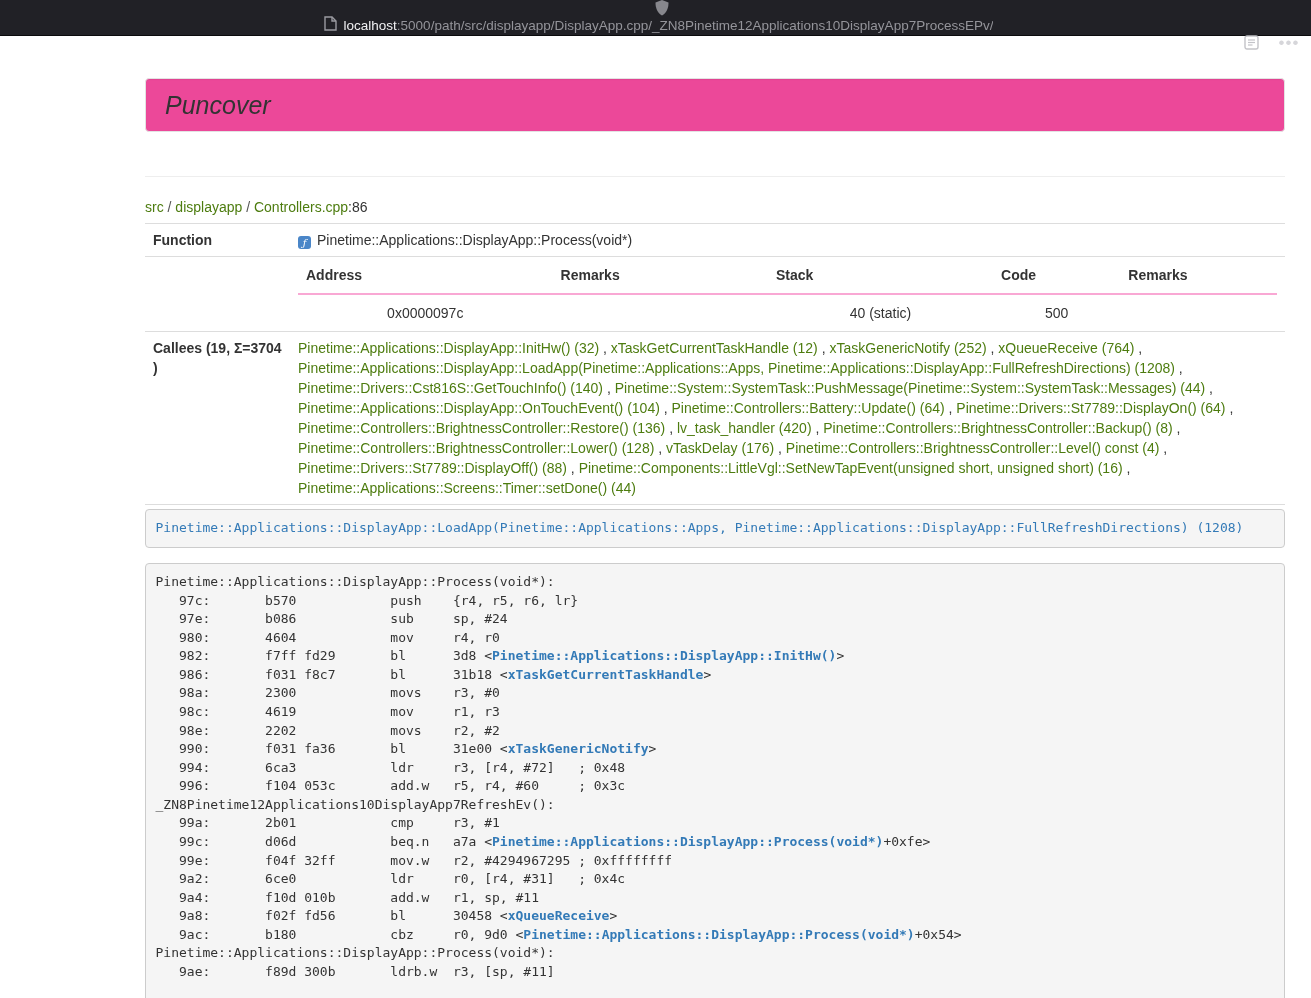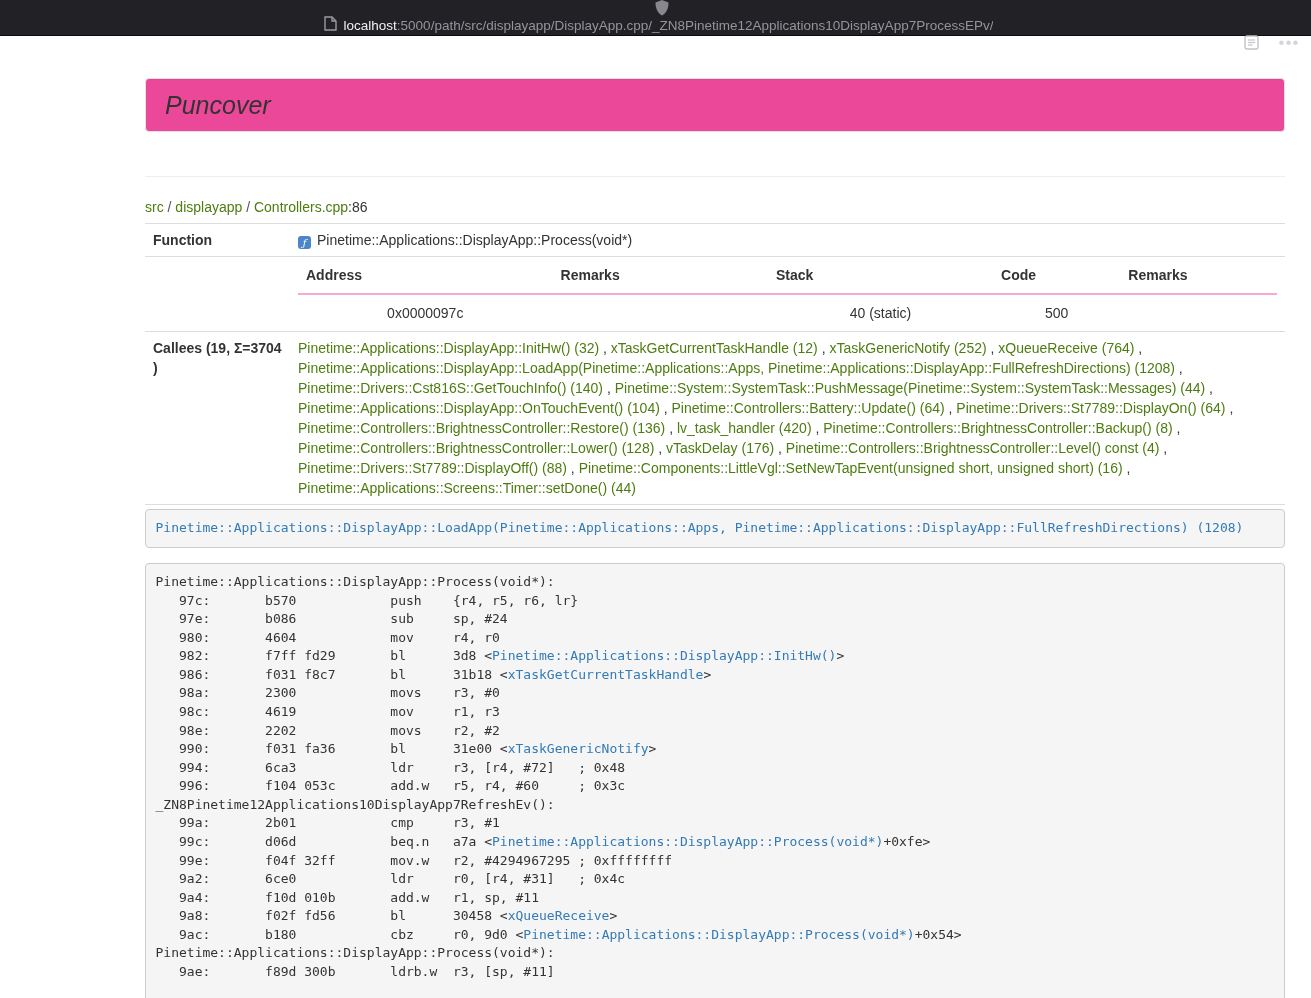--- a/index.html
+++ b/index.html
@@ -57,21 +57,21 @@
     background: #f5f5f5; border: 1px solid #cccccc; border-radius: 4px;
     padding: 9px 9.5px; margin-bottom: 15px;
     font-size: 13px; line-height: 1.42857; color: #337ab7;
     white-space: pre; overflow: hidden;
   }
   pre.disasm {
     background: #f5f5f5; border: 1px solid #cccccc; border-radius: 4px;
     padding: 9.5px; font-size: 13px; line-height: 1.42857; color: #333;
     white-space: pre; overflow: hidden;
   }
-  pre.disasm a { color: #337ab7; }
+  pre.disasm a { color: #337ab7; font-weight: bold; }
 </style>
 </head>
 <body>
 
 <div class="browser-bar">
   <div class="bbtn shield-btn">
     <svg width="14" height="16" viewBox="0 0 14 16">
       <path d="M7 0 L13.5 2.5 C13.5 8.5 11.5 13 7 15.5 C2.5 13 0.5 8.5 0.5 2.5 Z" fill="#87878d"></path>
     </svg>
   </div>

